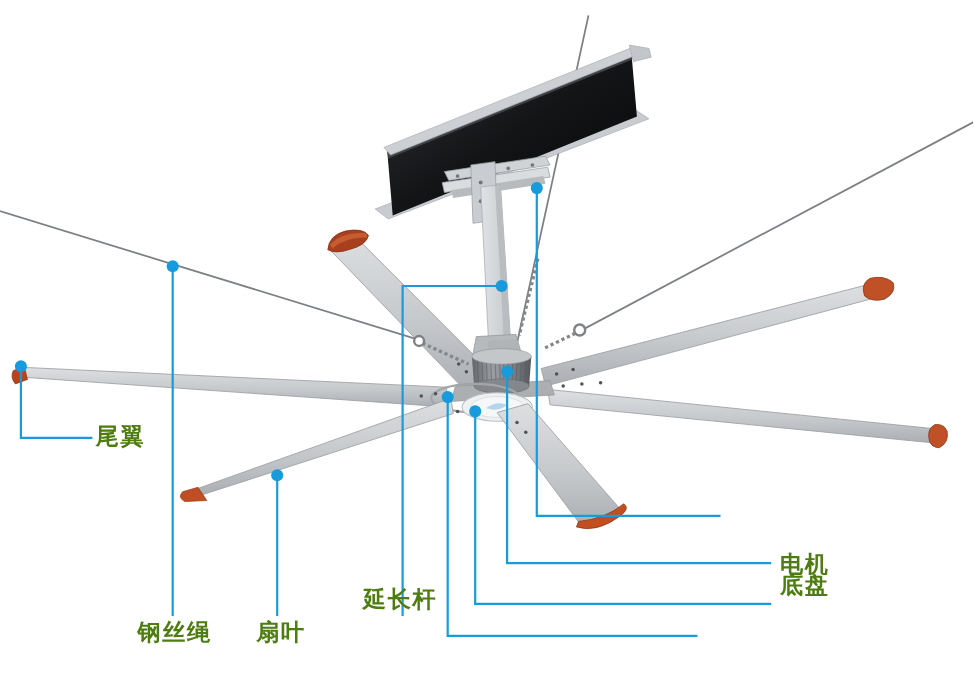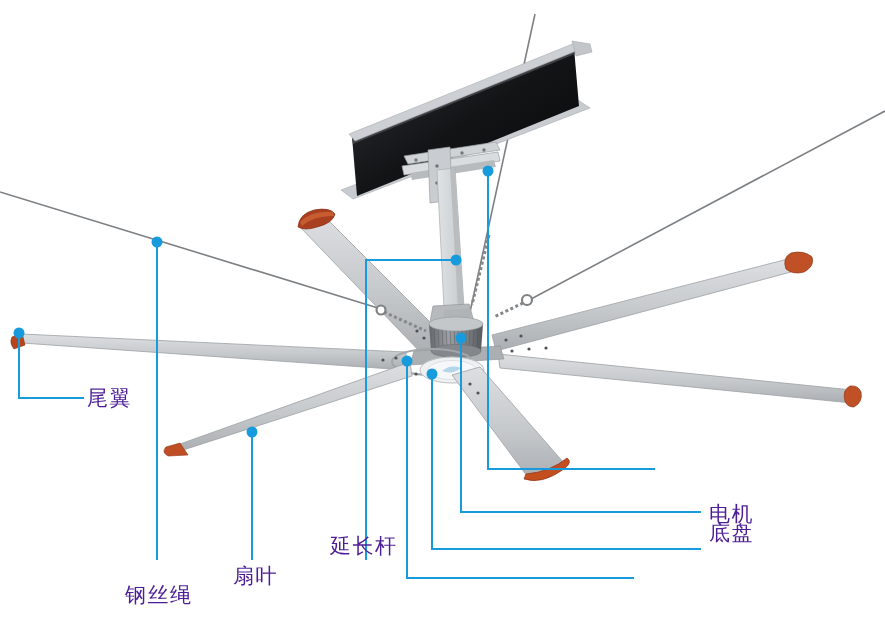--- a/index.html
+++ b/index.html
@@ -1,19 +1,19 @@
 <!DOCTYPE html>
 <html><head>
 <meta charset="utf-8">
 <style>
   html,body{margin:0;padding:0;background:#ffffff;}
   .stage{position:relative;width:885px;height:621px;background:#ffffff;overflow:hidden;
          font-family:"Liberation Sans",sans-serif;}
   .stage svg{position:absolute;left:0;top:0;}
-  .lbl{position:absolute;font-size:21px;line-height:26px;font-weight:400;color:#4c1d95;
+  .lbl{position:absolute;font-size:21px;line-height:26px;font-weight:700;color:#4d7c0f;
        letter-spacing:1.5px;white-space:nowrap;}
 </style>
 </head>
 <body>
 
 <div class="stage">
 
   <svg width="885" height="621" viewBox="0 0 885 621">
     <defs>
       <linearGradient id="gBlade" x1="0" y1="0" x2="0" y2="1">
@@ -167,19 +167,19 @@
       <circle cx="252" cy="432" r="5.5"></circle>
       <circle cx="456" cy="260" r="5.5"></circle>
       <circle cx="488" cy="171" r="5.5"></circle>
       <circle cx="461" cy="338" r="5.5"></circle>
       <circle cx="432" cy="374" r="5.5"></circle>
       <circle cx="407" cy="361" r="5.5"></circle>
     </g>
   </svg>
 
   <div class="lbl" style="left:87px;top:385px;">尾翼</div>
-  <div class="lbl" style="left:125px;top:582px;">钢丝绳</div>
+  <div class="lbl" style="left:125px;top:563px;">钢丝绳</div>
   <div class="lbl" style="left:233px;top:563px;">扇叶</div>
   <div class="lbl" style="left:330px;top:533px;">延长杆</div>
   <div class="lbl" style="left:709px;top:501px;">电机</div>
   <div class="lbl" style="left:709px;top:520px;">底盘</div>
 
 </div>
 
 </body></html>

